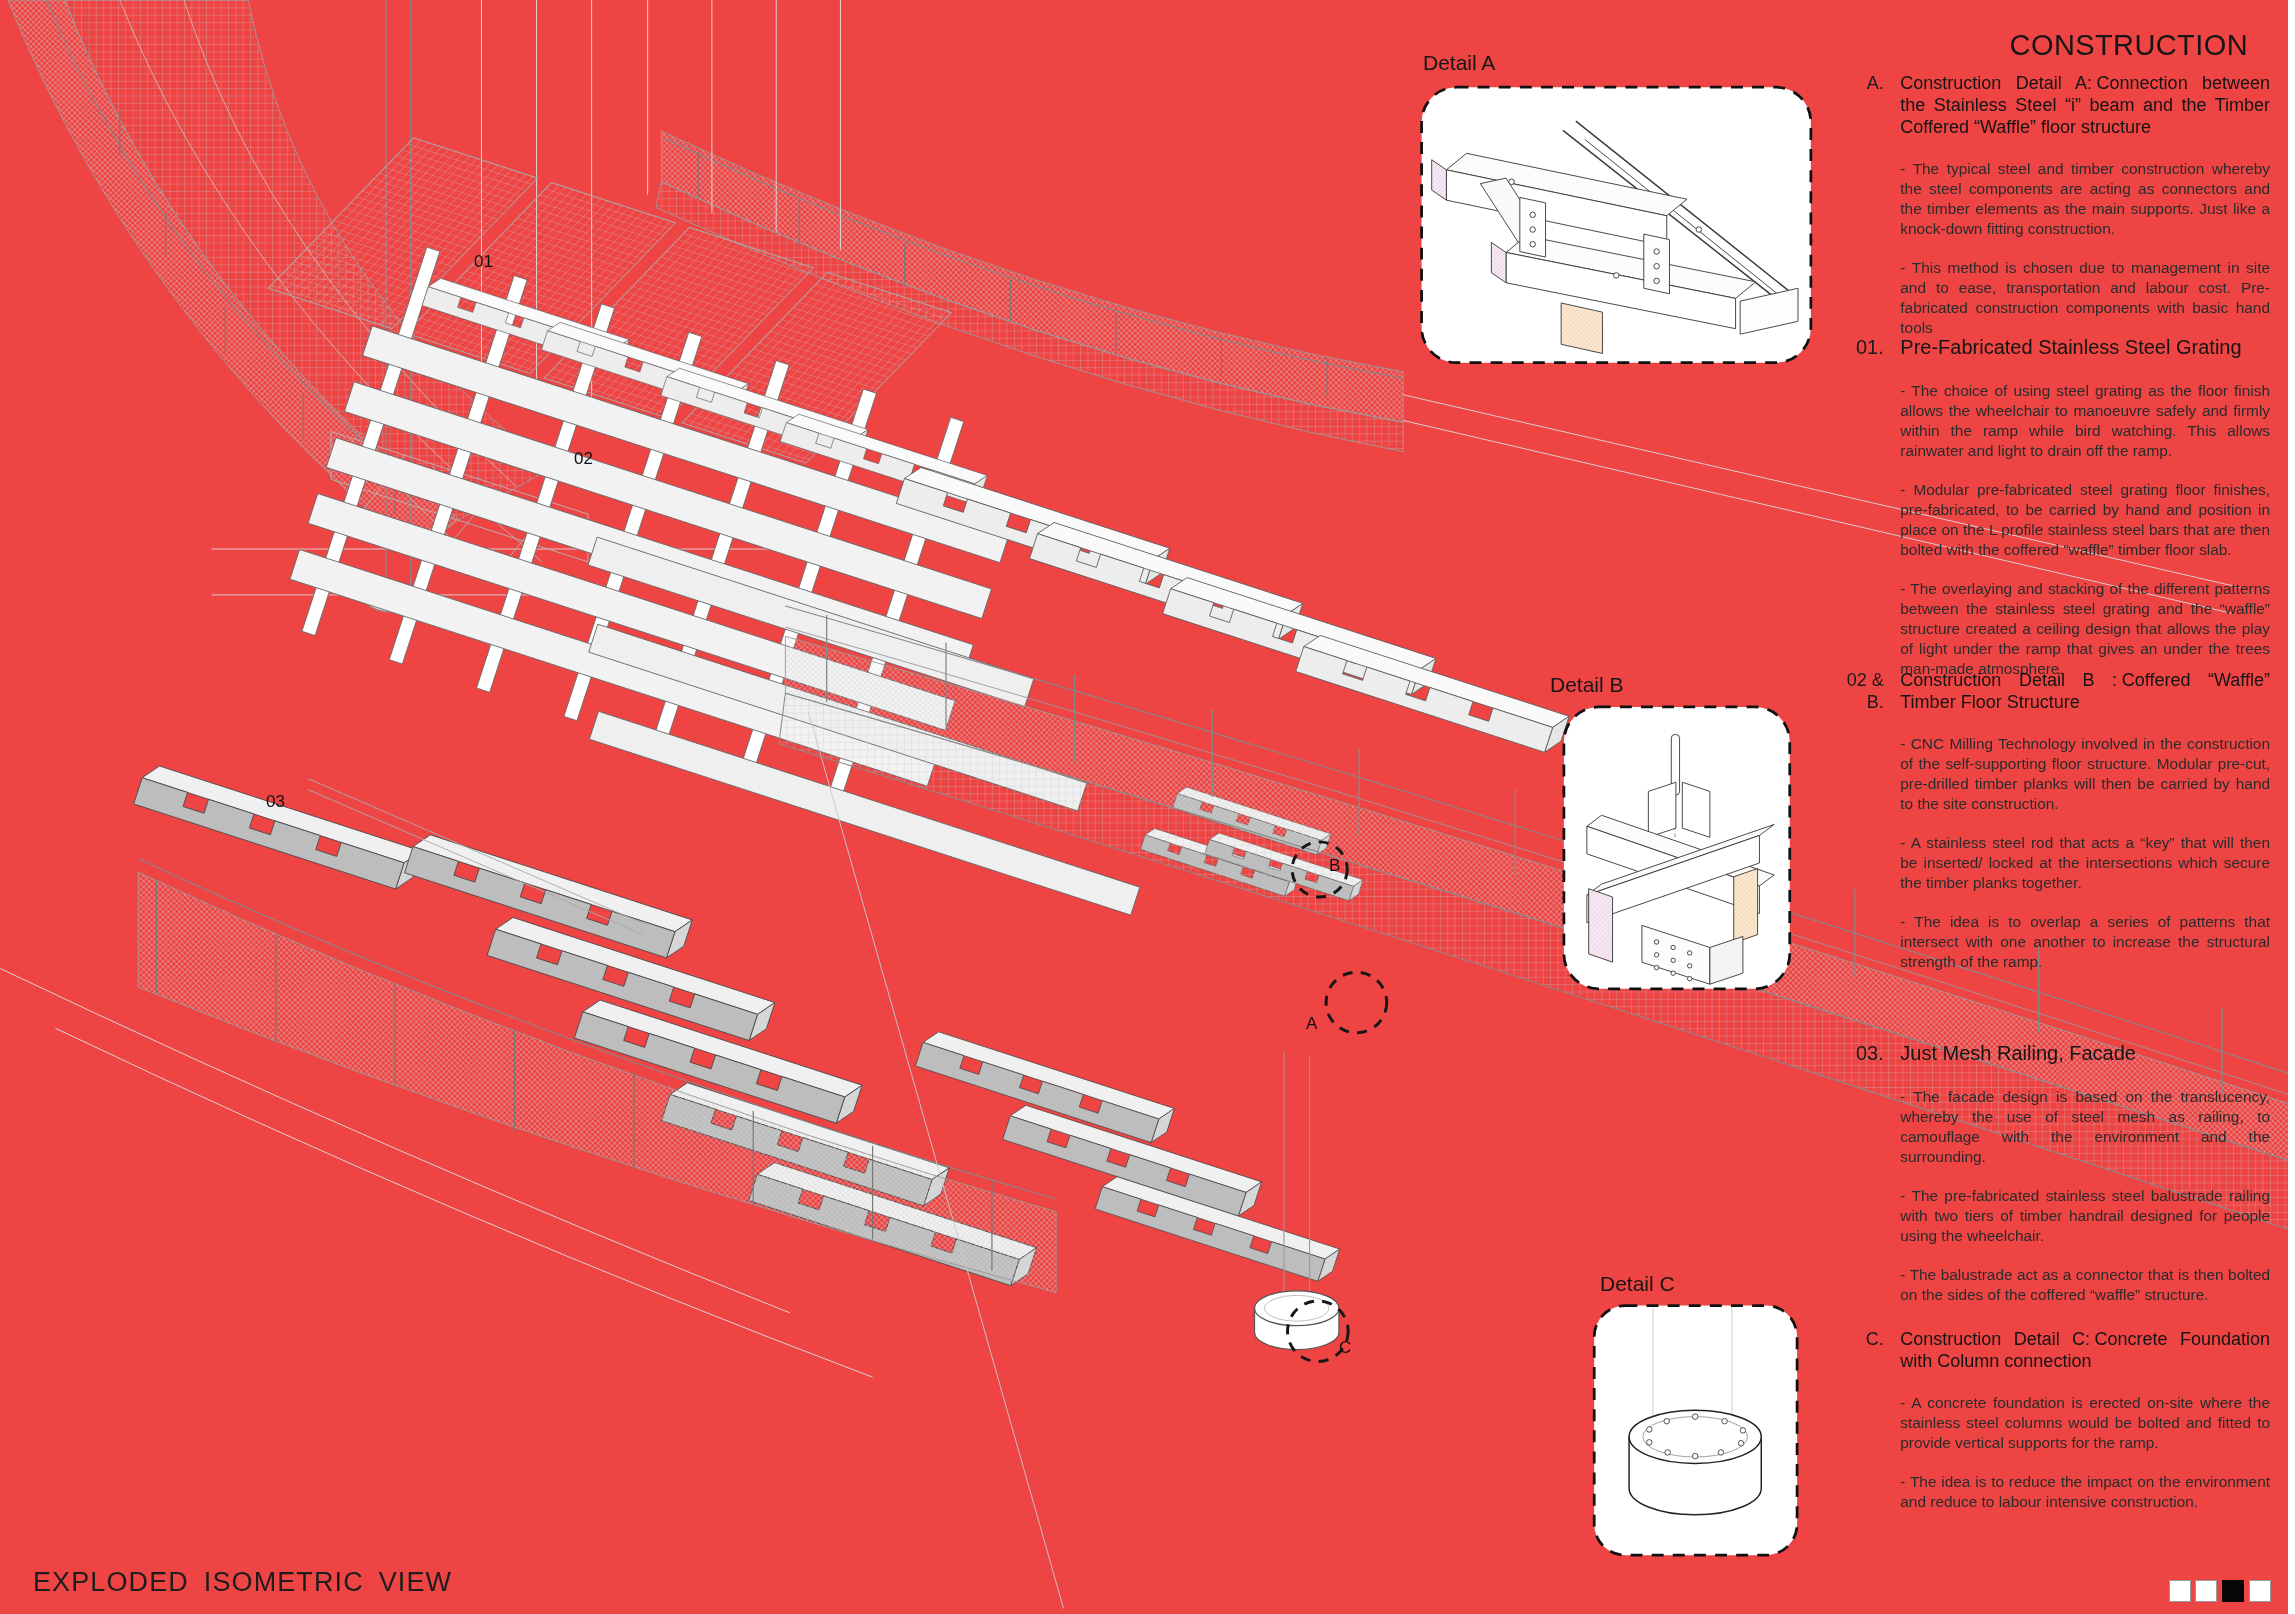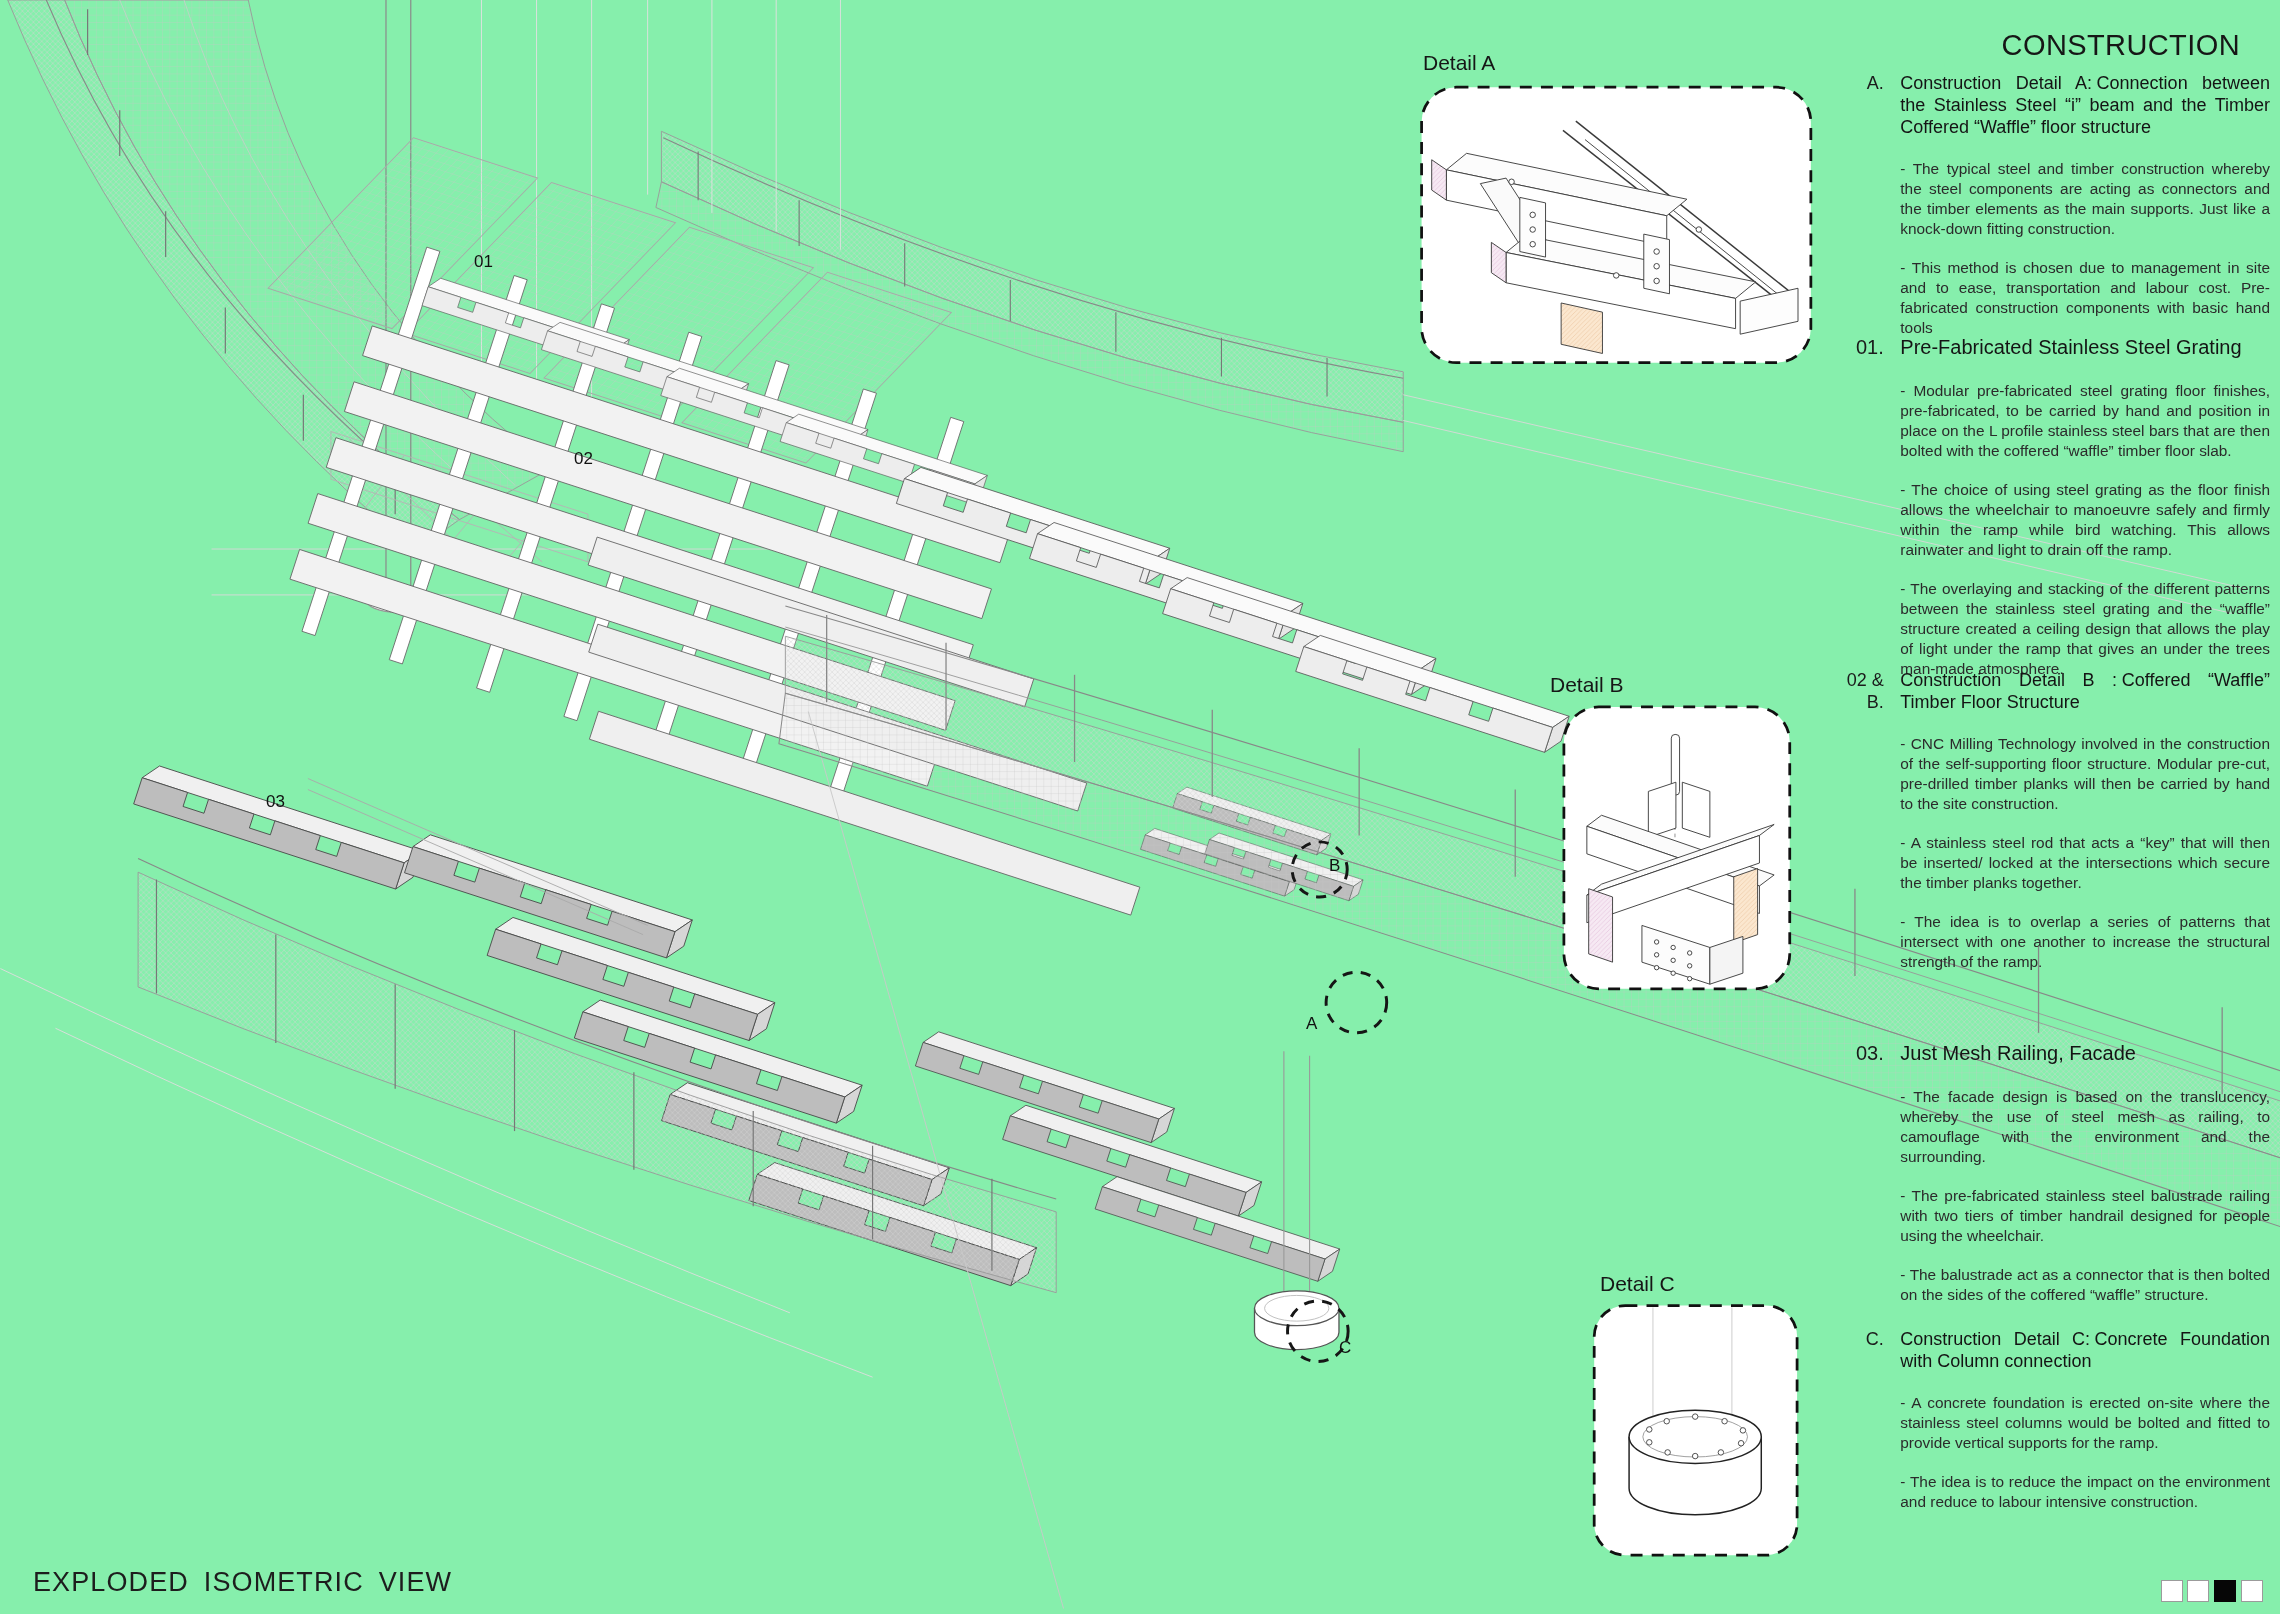--- a/index.html
+++ b/index.html
@@ -1,17 +1,17 @@
 <!DOCTYPE html>
 <html style="font-size:14.7px"><head>
 <meta charset="utf-8">
 <style>
   html,body{margin:0;padding:0;background:#ffffff;}
-  #page{position:relative;width:2280px;height:1614px;background:#86efac;overflow:hidden;
-        font-family:"Liberation Sans","DejaVu Sans",sans-serif;color:#262626;}
+  #page{position:relative;width:2280px;height:1614px;background:#ef4444;overflow:hidden;
+        font-family:"Liberation Sans","DejaVu Sans",sans-serif;color:#262626;padding-left:8px;}
   svg.art{position:absolute;left:0;top:0;z-index:1;}
 
   .construction-title{position:absolute;top:29px;right:40px;font-size:29px;letter-spacing:0.4px;
         color:#161616;font-weight:400;z-index:3;}
   .view-label{position:absolute;left:33px;top:1567px;font-size:27px;letter-spacing:1.1px;
         word-spacing:6.4px;color:#1d1d1d;font-weight:400;z-index:3;}
 
   .txt-section{position:absolute;left:1827px;width:443px;display:grid;
         grid-template-columns:66px 1fr;column-gap:7.3px;z-index:3;}
   .prefix{text-align:right;padding-right:9.2px;color:#1b1b1b;}
@@ -353,22 +353,22 @@
       <h3 class="hd lettered"><b>Construction Detail A:</b><span>Connection between the Stainless Steel “i” beam and the Timber Coffered “Waffle” floor structure</span></h3>
       <p>- The typical steel and timber construction whereby the steel components are acting as connectors and the timber elements as the main supports. Just like a knock-down fitting construction.</p>
       <p>- This method is chosen due to management in site and to ease, transportation and labour cost. Pre-fabricated construction components with basic hand tools</p>
     </div>
   </section>
 
   <section class="txt-section" style="top:335px">
     <div class="prefix numbered">01.</div>
     <div>
       <h3 class="hd numbered">Pre-Fabricated Stainless Steel Grating</h3>
+      <p>- The choice of using steel grating as the floor finish allows the wheelchair to manoeuvre safely and firmly within the ramp while bird watching. This allows rainwater and light to drain off the ramp.</p>
       <p>- Modular pre-fabricated steel grating floor finishes, pre-fabricated, to be carried by hand and position in place on the L profile stainless steel bars that are then bolted with the coffered “waffle” timber floor slab.</p>
-      <p>- The choice of using steel grating as the floor finish allows the wheelchair to manoeuvre safely and firmly within the ramp while bird watching. This allows rainwater and light to drain off the ramp.</p>
       <p>- The overlaying and stacking of the different patterns between the stainless steel grating and the “waffle” structure created a ceiling design that allows the play of light under the ramp that gives an under the trees man-made atmosphere.</p>
     </div>
   </section>
 
   <section class="txt-section" style="top:669px">
     <div class="prefix lettered">02 &amp; B.</div>
     <div>
       <h3 class="hd lettered"><b>Construction Detail B :</b><span>Coffered “Waffle” Timber Floor Structure</span></h3>
       <p>- CNC Milling Technology involved in the construction of the self-supporting floor structure. Modular pre-cut, pre-drilled timber planks will then be carried by hand to the site construction.</p>
       <p>- A stainless steel rod that acts a “key” that will then be inserted/ locked at the intersections which secure the timber planks together.</p>

